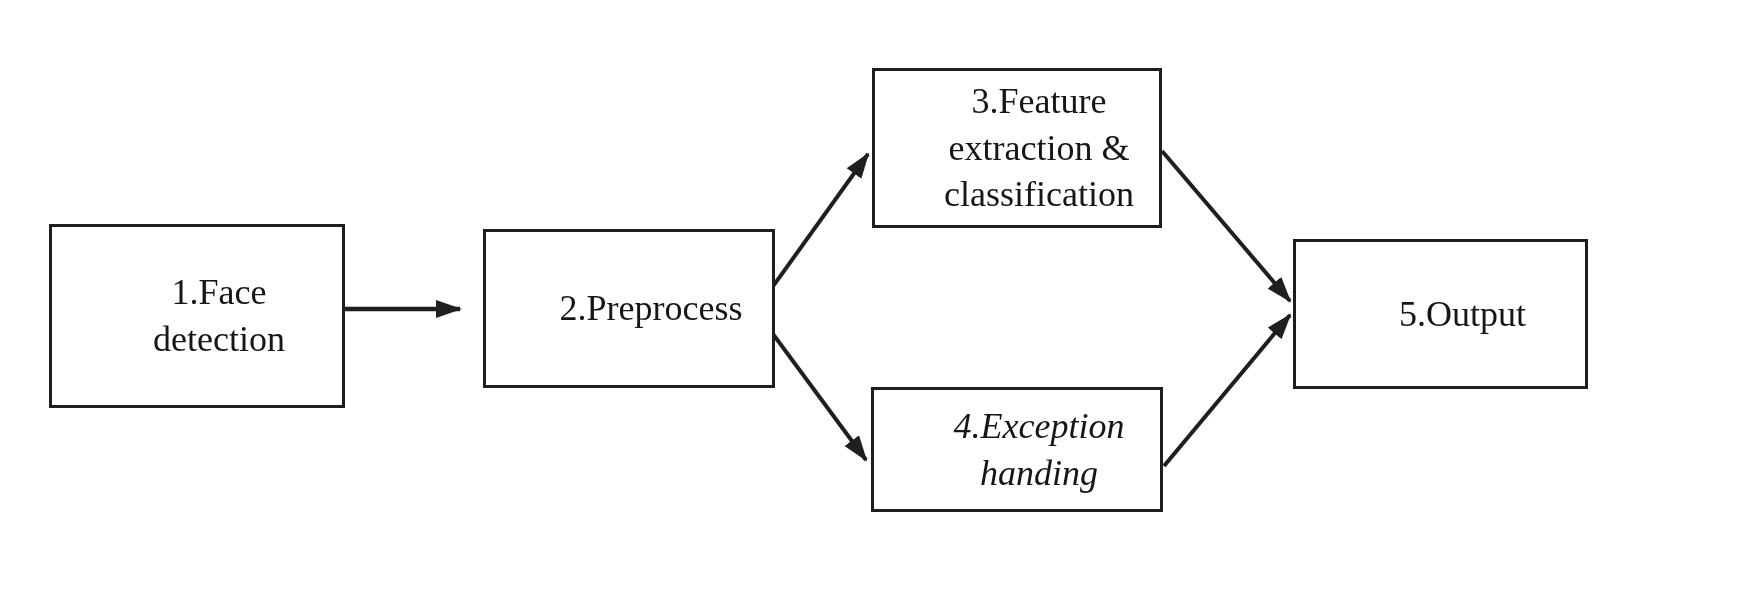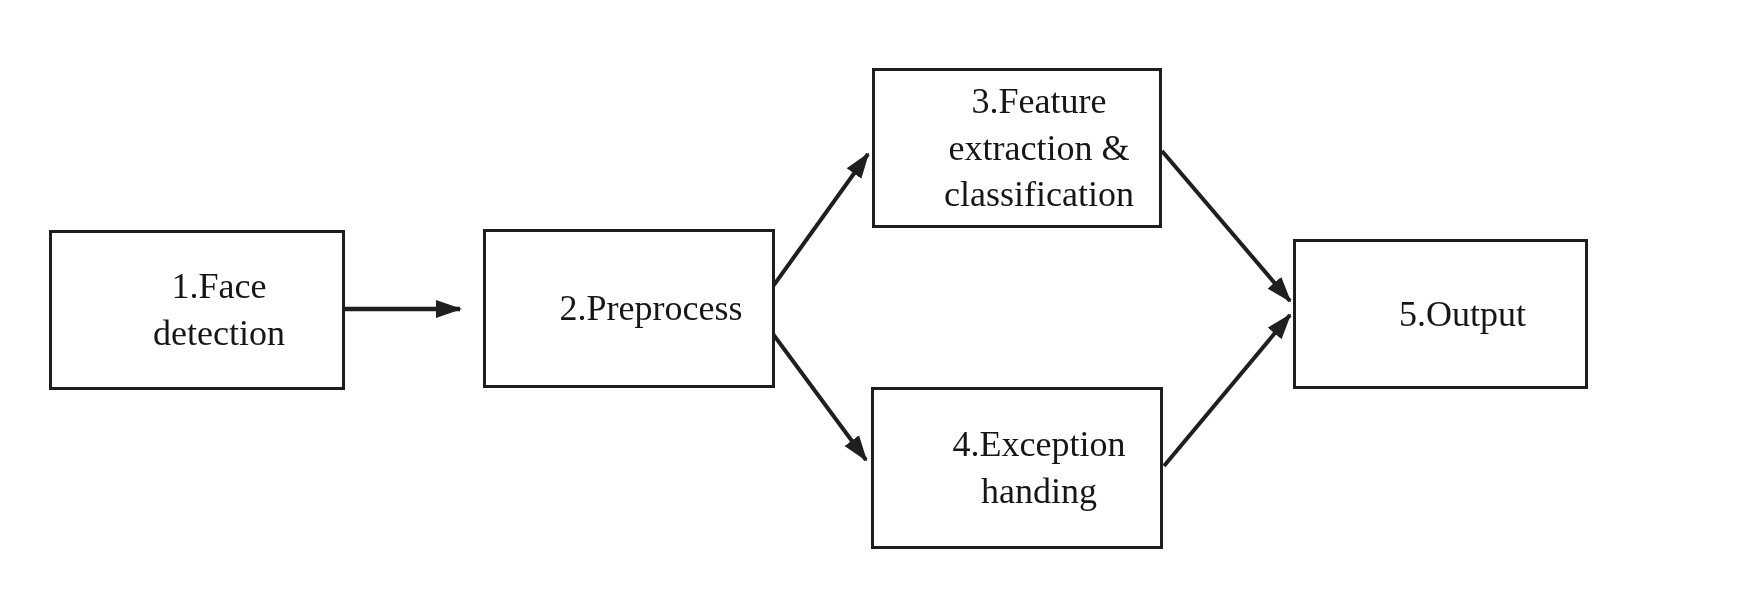--- a/index.html
+++ b/index.html
@@ -34,24 +34,24 @@
     text-align: center;
     padding-left: 44px;
   }
   .node-label {
     white-space: pre-line;
     font-size: 36px;
     line-height: 1.3;
     color: #161616;
   }
   
-  .node-1 { left: 49px;   top: 230px; width: 296px; height: 160px; }
+  .node-1 { left: 49px;   top: 224px; width: 296px; height: 184px; }
   .node-2 { left: 483px;  top: 229px; width: 292px; height: 159px; }
   .node-3 { left: 872px;  top: 68px;  width: 290px; height: 160px; }
-  .node-4 { left: 871px;  top: 387px; width: 292px; height: 162px; }
+  .node-4 { left: 871px;  top: 387px; width: 292px; height: 125px; font-style: italic; }
   .node-5 { left: 1293px; top: 227px; width: 295px; height: 150px; margin-top: 12px; }
 </style>
 </head>
 <body>
 
 <div class="canvas">
 
   <svg class="edges-layer" viewBox="0 0 1742 606" xmlns="http://www.w3.org/2000/svg">
     <defs>
       <marker id="arrowhead" markerUnits="userSpaceOnUse" markerWidth="26" markerHeight="20" viewBox="0 0 26 20" refX="24" refY="10" orient="auto">

